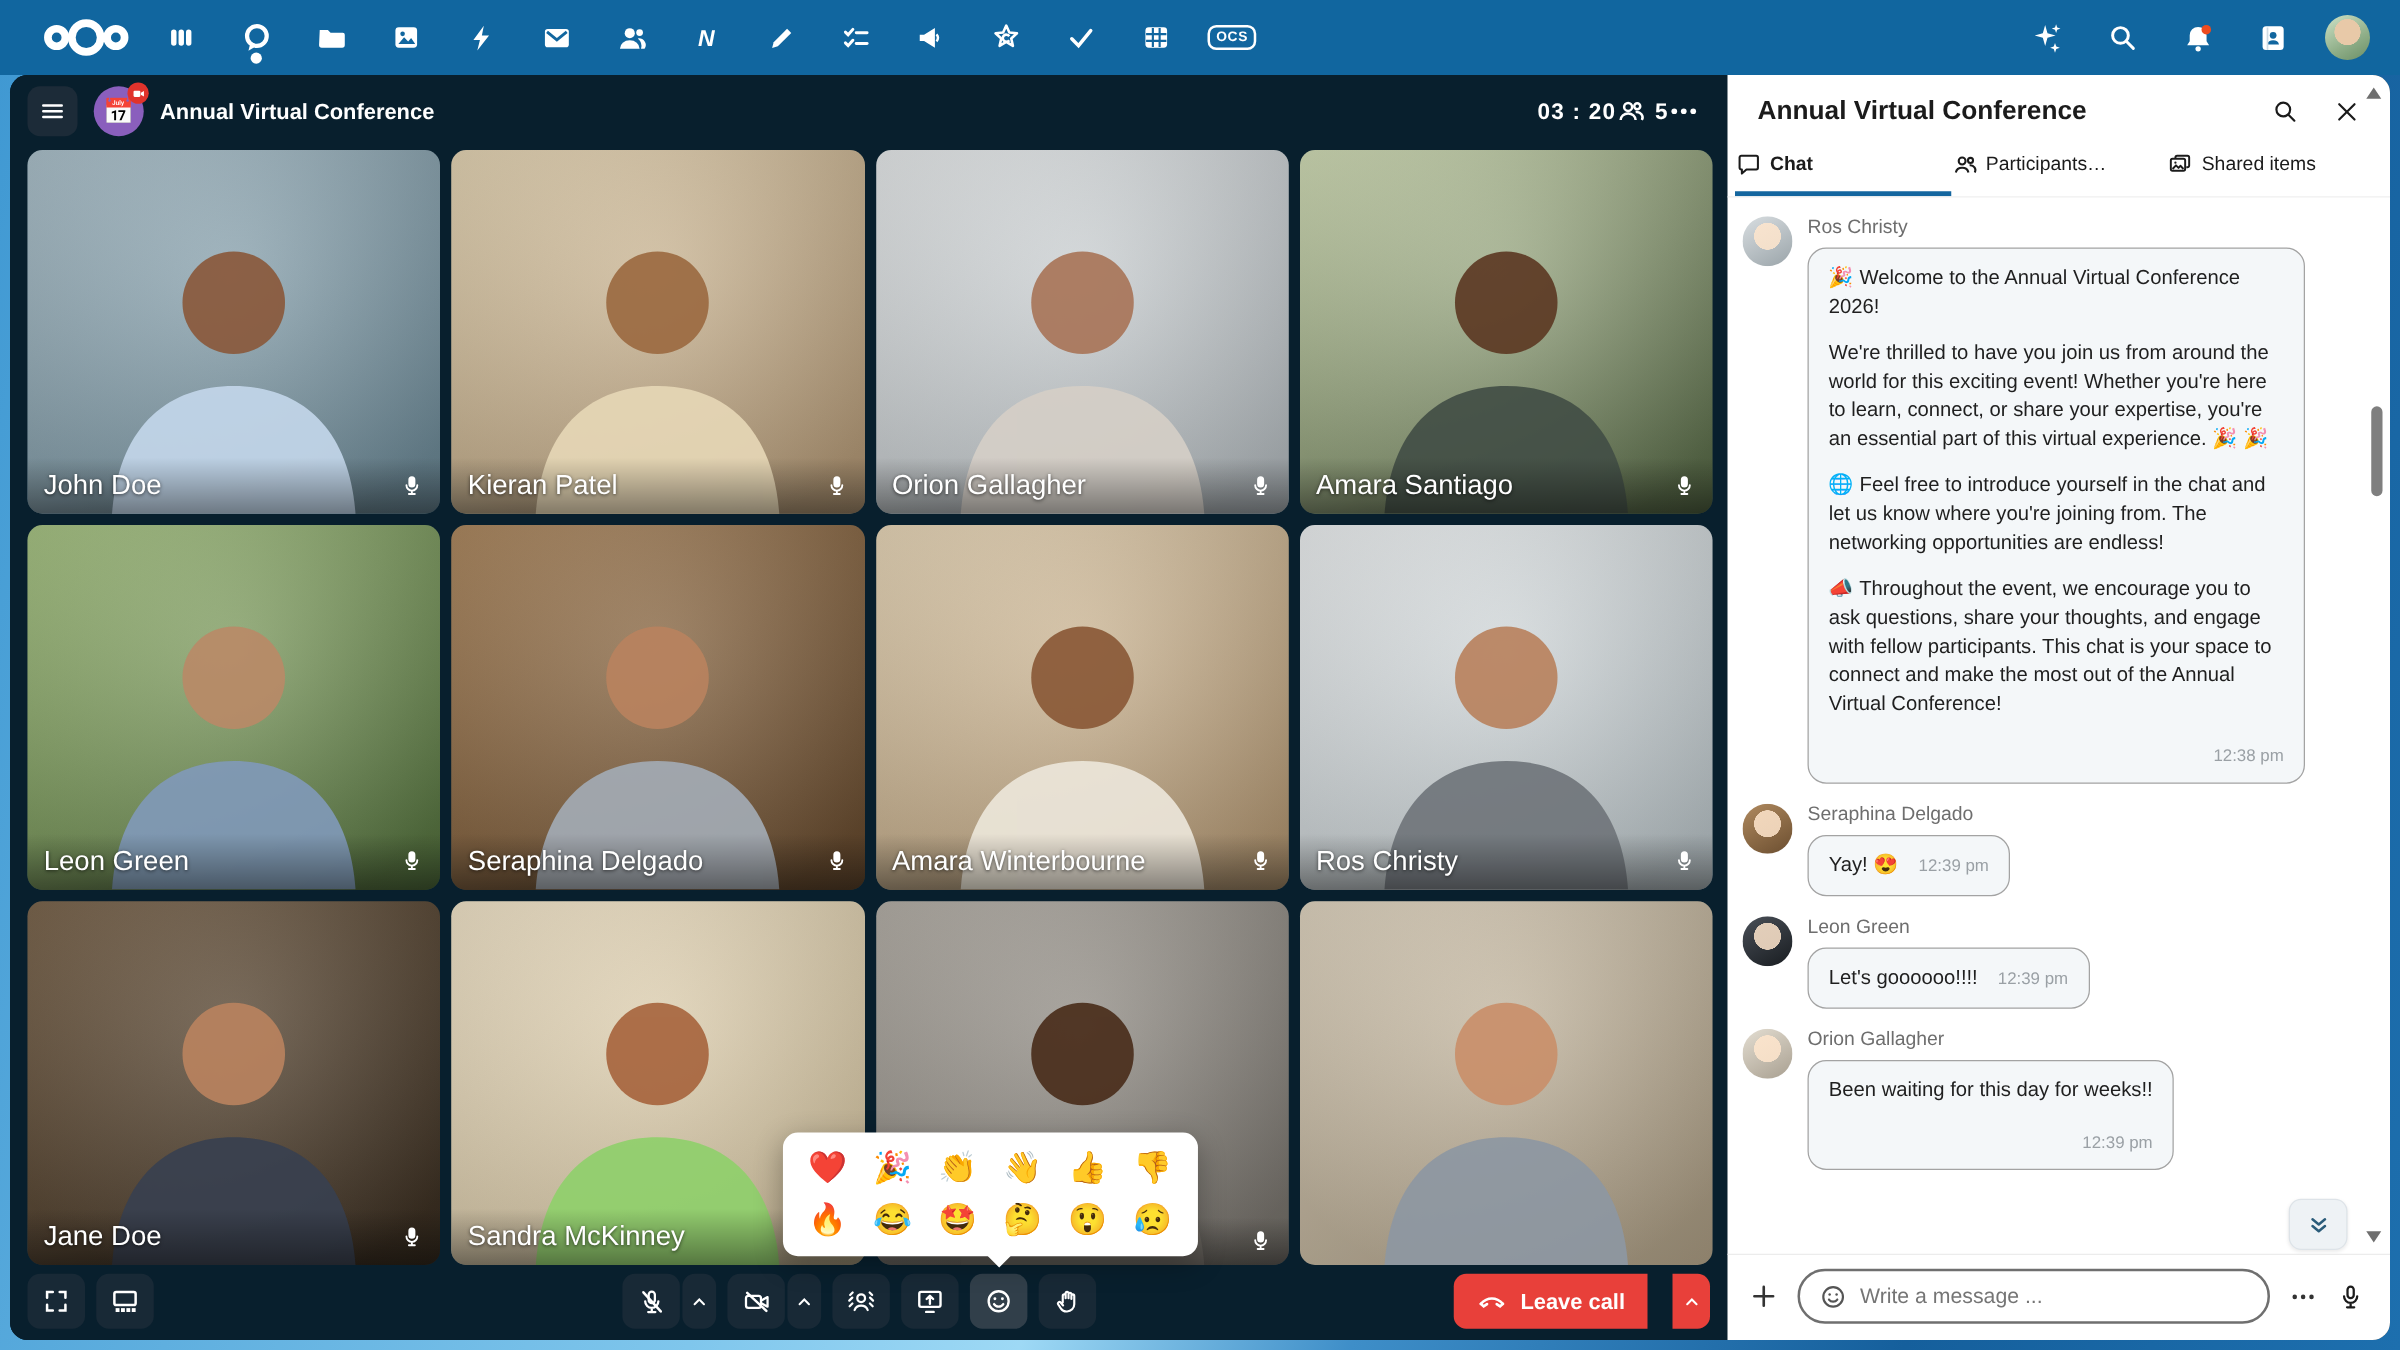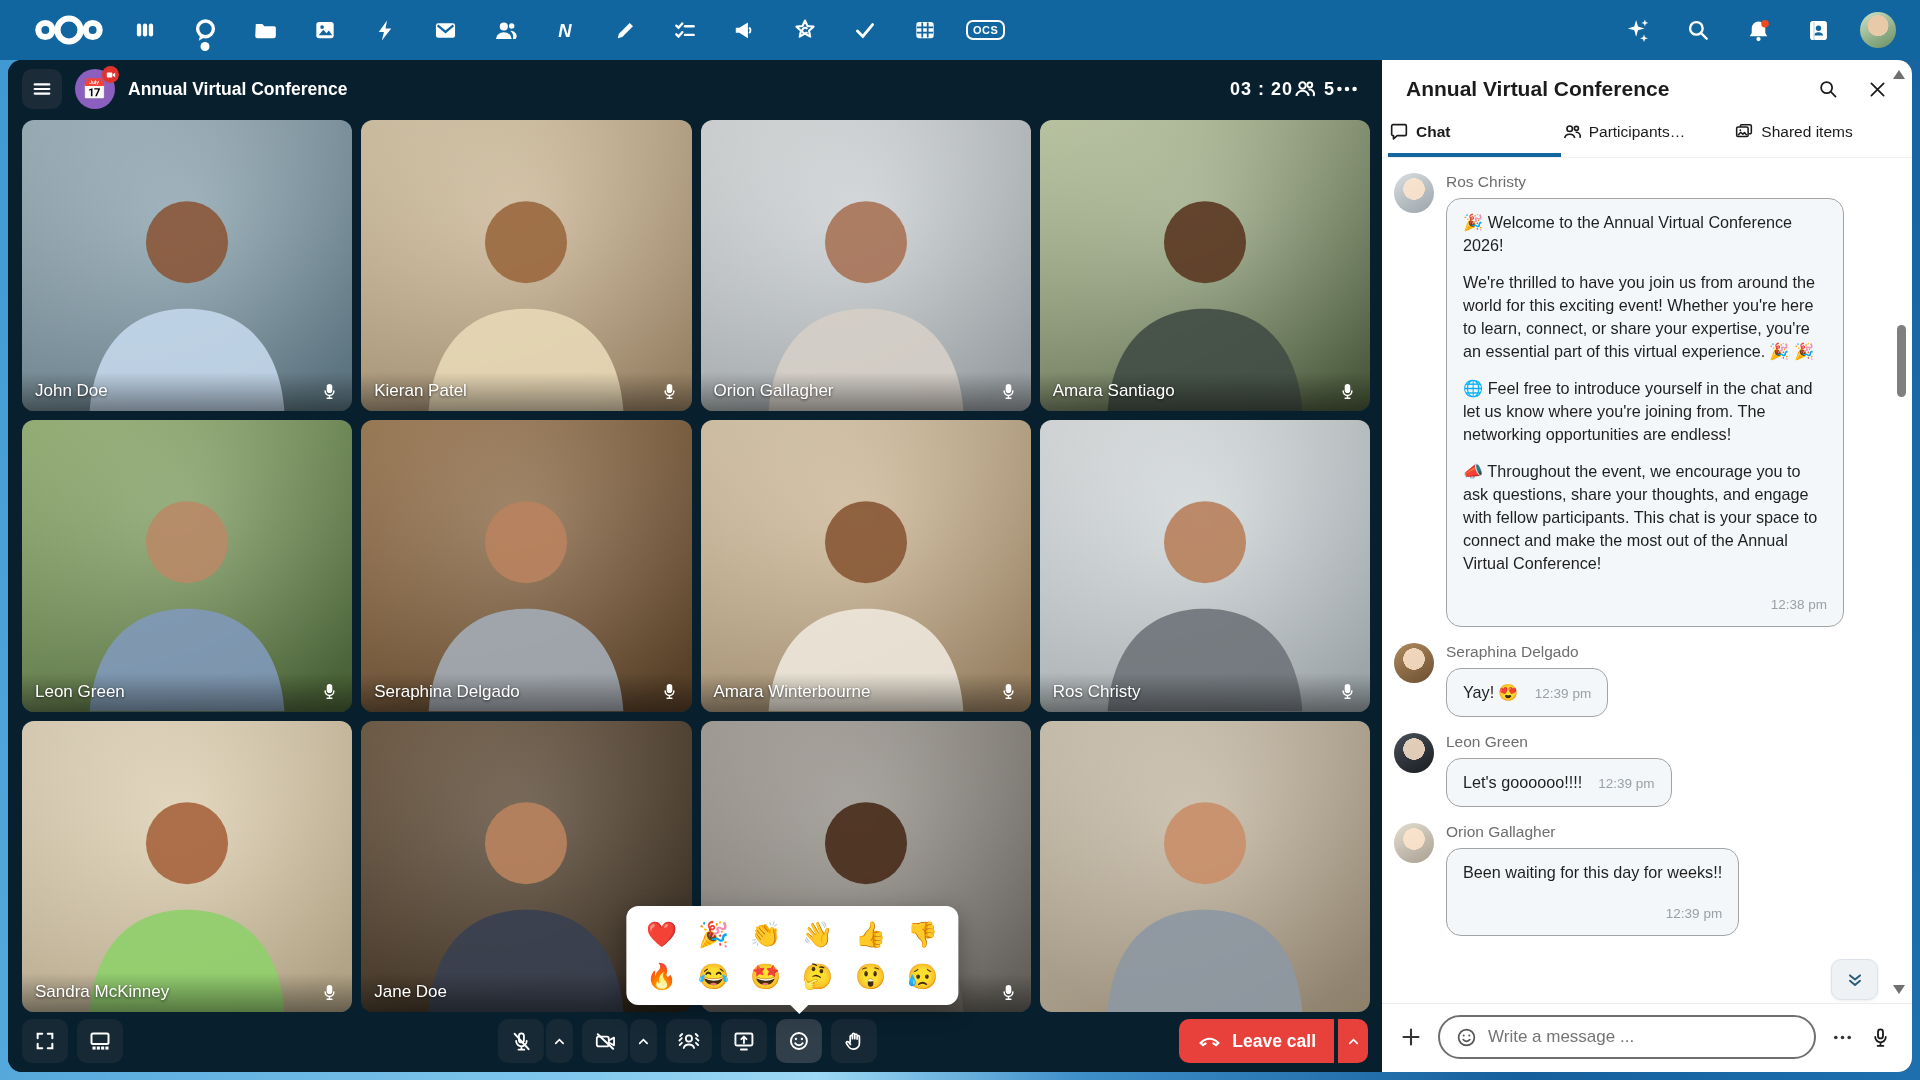--- a/index.html
+++ b/index.html
@@ -35,32 +35,32 @@
   .call-timer { color:#fff; font-size:18px; font-weight:700; letter-spacing:1px; }
   .pcount { display:flex; align-items:center; gap:7px; color:#fff; font-size:18px; font-weight:700; }
   .kebab { background:none; border:0; cursor:pointer; display:flex; align-items:center; }
 
   
   .grid { flex:1; display:grid; grid-template-columns:repeat(4,1fr); grid-template-rows:repeat(3,1fr); gap:9px; padding:2px 12px 4px 14px; min-height:0; }
   .tile { position:relative; border-radius:12px; overflow:hidden; background:linear-gradient(140deg,var(--bg1),var(--bg2)); }
   .tile::before { content:""; position:absolute; inset:0; background:radial-gradient(circle at 50% 35%, rgba(255,255,255,.18), rgba(0,0,0,.12) 85%); }
   .tile .person { position:absolute; bottom:0; left:50%; transform:translateX(-50%); height:88%; opacity:.92; }
   .nameplate { position:absolute; left:0; right:0; bottom:0; display:flex; align-items:center; padding:9px 13px 10px; background:linear-gradient(rgba(0,0,0,0), rgba(0,0,0,.42)); }
-  .tile-name { color:#fff; font-size:17px; text-shadow:0 1px 3px rgba(0,0,0,.65); }
+  .tile-name { color:#fff; font-size:22px; text-shadow:0 1px 3px rgba(0,0,0,.65); }
   .tile-mic { margin-left:auto; display:flex; }
 
   
   .bottombar { height:56px; display:flex; align-items:center; padding:0 14px 6px; position:relative; }
   .left-controls { display:flex; gap:9px; }
   .center-controls { position:absolute; left:50%; transform:translateX(-52%); display:flex; align-items:center; gap:9px; }
   .pair { display:flex; gap:2px; }
   .cbtn { width:46px; height:44px; border-radius:10px; background:#182936; border:0; display:flex; align-items:center; justify-content:center; cursor:pointer; }
   .cbtn.narrow { width:27px; }
   .cbtn.active { background:#313f4a; }
-  .leave-group { margin-left:auto; display:flex; gap:4px;justify-content:flex-end; }
+  .leave-group { margin-left:auto; display:flex; gap:20px;justify-content:flex-end; }
   .leave-btn { height:44px; border:0; border-radius:10px 0 0 10px; background:#e8403a; color:#fff; font-family:inherit; font-size:17.5px; font-weight:700; display:flex; align-items:center; gap:10px; padding:0 18px; cursor:pointer; }
   .leave-chev { width:30px; height:44px; border:0; border-radius:0 10px 10px 0; background:#e8403a; display:flex; align-items:center; justify-content:center; cursor:pointer; }
 
   
   .smiley-anchor { position:relative; }
   .reactions-popup { position:absolute; bottom:58px; left:50%; transform:translateX(-52%); background:#fff; border-radius:12px; padding:16px 20px; display:grid; grid-template-columns:repeat(6,1fr); gap:17px 21px; box-shadow:0 6px 22px rgba(0,0,0,.3); z-index:5; }
   .reactions-popup::after { content:""; position:absolute; bottom:-9px; left:52%; transform:translateX(-50%); border-left:10px solid transparent; border-right:10px solid transparent; border-top:10px solid #fff; }
   .reaction { font-size:25px; line-height:1; background:none; border:0; cursor:pointer; font-family:inherit; }
 
   
@@ -398,43 +398,43 @@
       <span class="tile-name">Ros Christy</span>
       <span class="tile-mic">
         <svg width="19" height="19" viewBox="0 0 24 24" fill="none" stroke="#fff" stroke-width="1.9" stroke-linecap="round">
                 <rect x="9.4" y="3.5" width="5.2" height="9.5" rx="2.6" fill="#fff"></rect>
                 <path d="M6.5 11.5 a5.5 5.5 0 0 0 11 0 M12 17 v3 M9 20.5 h6"></path>
               </svg>
       </span>
     </div>
   </div>
 
+  <div class="tile" style="--bg1: #77624a; --bg2: #352a1e; --head: #b9835f; --body: #394050;">
+    <svg class="person" viewBox="0 0 100 100" preserveAspectRatio="xMidYMax meet" style="aspect-ratio:1;">
+      <circle cx="50" cy="34" r="16" fill="#b9835f"></circle>
+      <path d="M12 100 C14 72 30 60 50 60 C70 60 86 72 88 100 Z" fill="#394050"></path>
+    </svg>
+    <div class="nameplate">
+      <span class="tile-name">Jane Doe</span>
+      <span class="tile-mic">
+        <svg width="19" height="19" viewBox="0 0 24 24" fill="none" stroke="#fff" stroke-width="1.9" stroke-linecap="round">
+                <rect x="9.4" y="3.5" width="5.2" height="9.5" rx="2.6" fill="#fff"></rect>
+                <path d="M6.5 11.5 a5.5 5.5 0 0 0 11 0 M12 17 v3 M9 20.5 h6"></path>
+              </svg>
+      </span>
+    </div>
+  </div>
+
   <div class="tile" style="--bg1: #ecdfc4; --bg2: #c6b694; --head: #a8663f; --body: #90d06c;">
     <svg class="person" viewBox="0 0 100 100" preserveAspectRatio="xMidYMax meet" style="aspect-ratio:1;">
       <circle cx="50" cy="34" r="16" fill="#a8663f"></circle>
       <path d="M12 100 C14 72 30 60 50 60 C70 60 86 72 88 100 Z" fill="#90d06c"></path>
     </svg>
     <div class="nameplate">
       <span class="tile-name">Sandra McKinney</span>
-      <span class="tile-mic">
-        <svg width="19" height="19" viewBox="0 0 24 24" fill="none" stroke="#fff" stroke-width="1.9" stroke-linecap="round">
-                <rect x="9.4" y="3.5" width="5.2" height="9.5" rx="2.6" fill="#fff"></rect>
-                <path d="M6.5 11.5 a5.5 5.5 0 0 0 11 0 M12 17 v3 M9 20.5 h6"></path>
-              </svg>
-      </span>
-    </div>
-  </div>
-
-  <div class="tile" style="--bg1: #77624a; --bg2: #352a1e; --head: #b9835f; --body: #394050;">
-    <svg class="person" viewBox="0 0 100 100" preserveAspectRatio="xMidYMax meet" style="aspect-ratio:1;">
-      <circle cx="50" cy="34" r="16" fill="#b9835f"></circle>
-      <path d="M12 100 C14 72 30 60 50 60 C70 60 86 72 88 100 Z" fill="#394050"></path>
-    </svg>
-    <div class="nameplate">
-      <span class="tile-name">Jane Doe</span>
       <span class="tile-mic">
         <svg width="19" height="19" viewBox="0 0 24 24" fill="none" stroke="#fff" stroke-width="1.9" stroke-linecap="round">
                 <rect x="9.4" y="3.5" width="5.2" height="9.5" rx="2.6" fill="#fff"></rect>
                 <path d="M6.5 11.5 a5.5 5.5 0 0 0 11 0 M12 17 v3 M9 20.5 h6"></path>
               </svg>
       </span>
     </div>
   </div>
 
   <div class="tile" style="--bg1: #b0aba3; --bg2: #6e6a64; --head: #4a2e1c; --body: #7d7871;">

